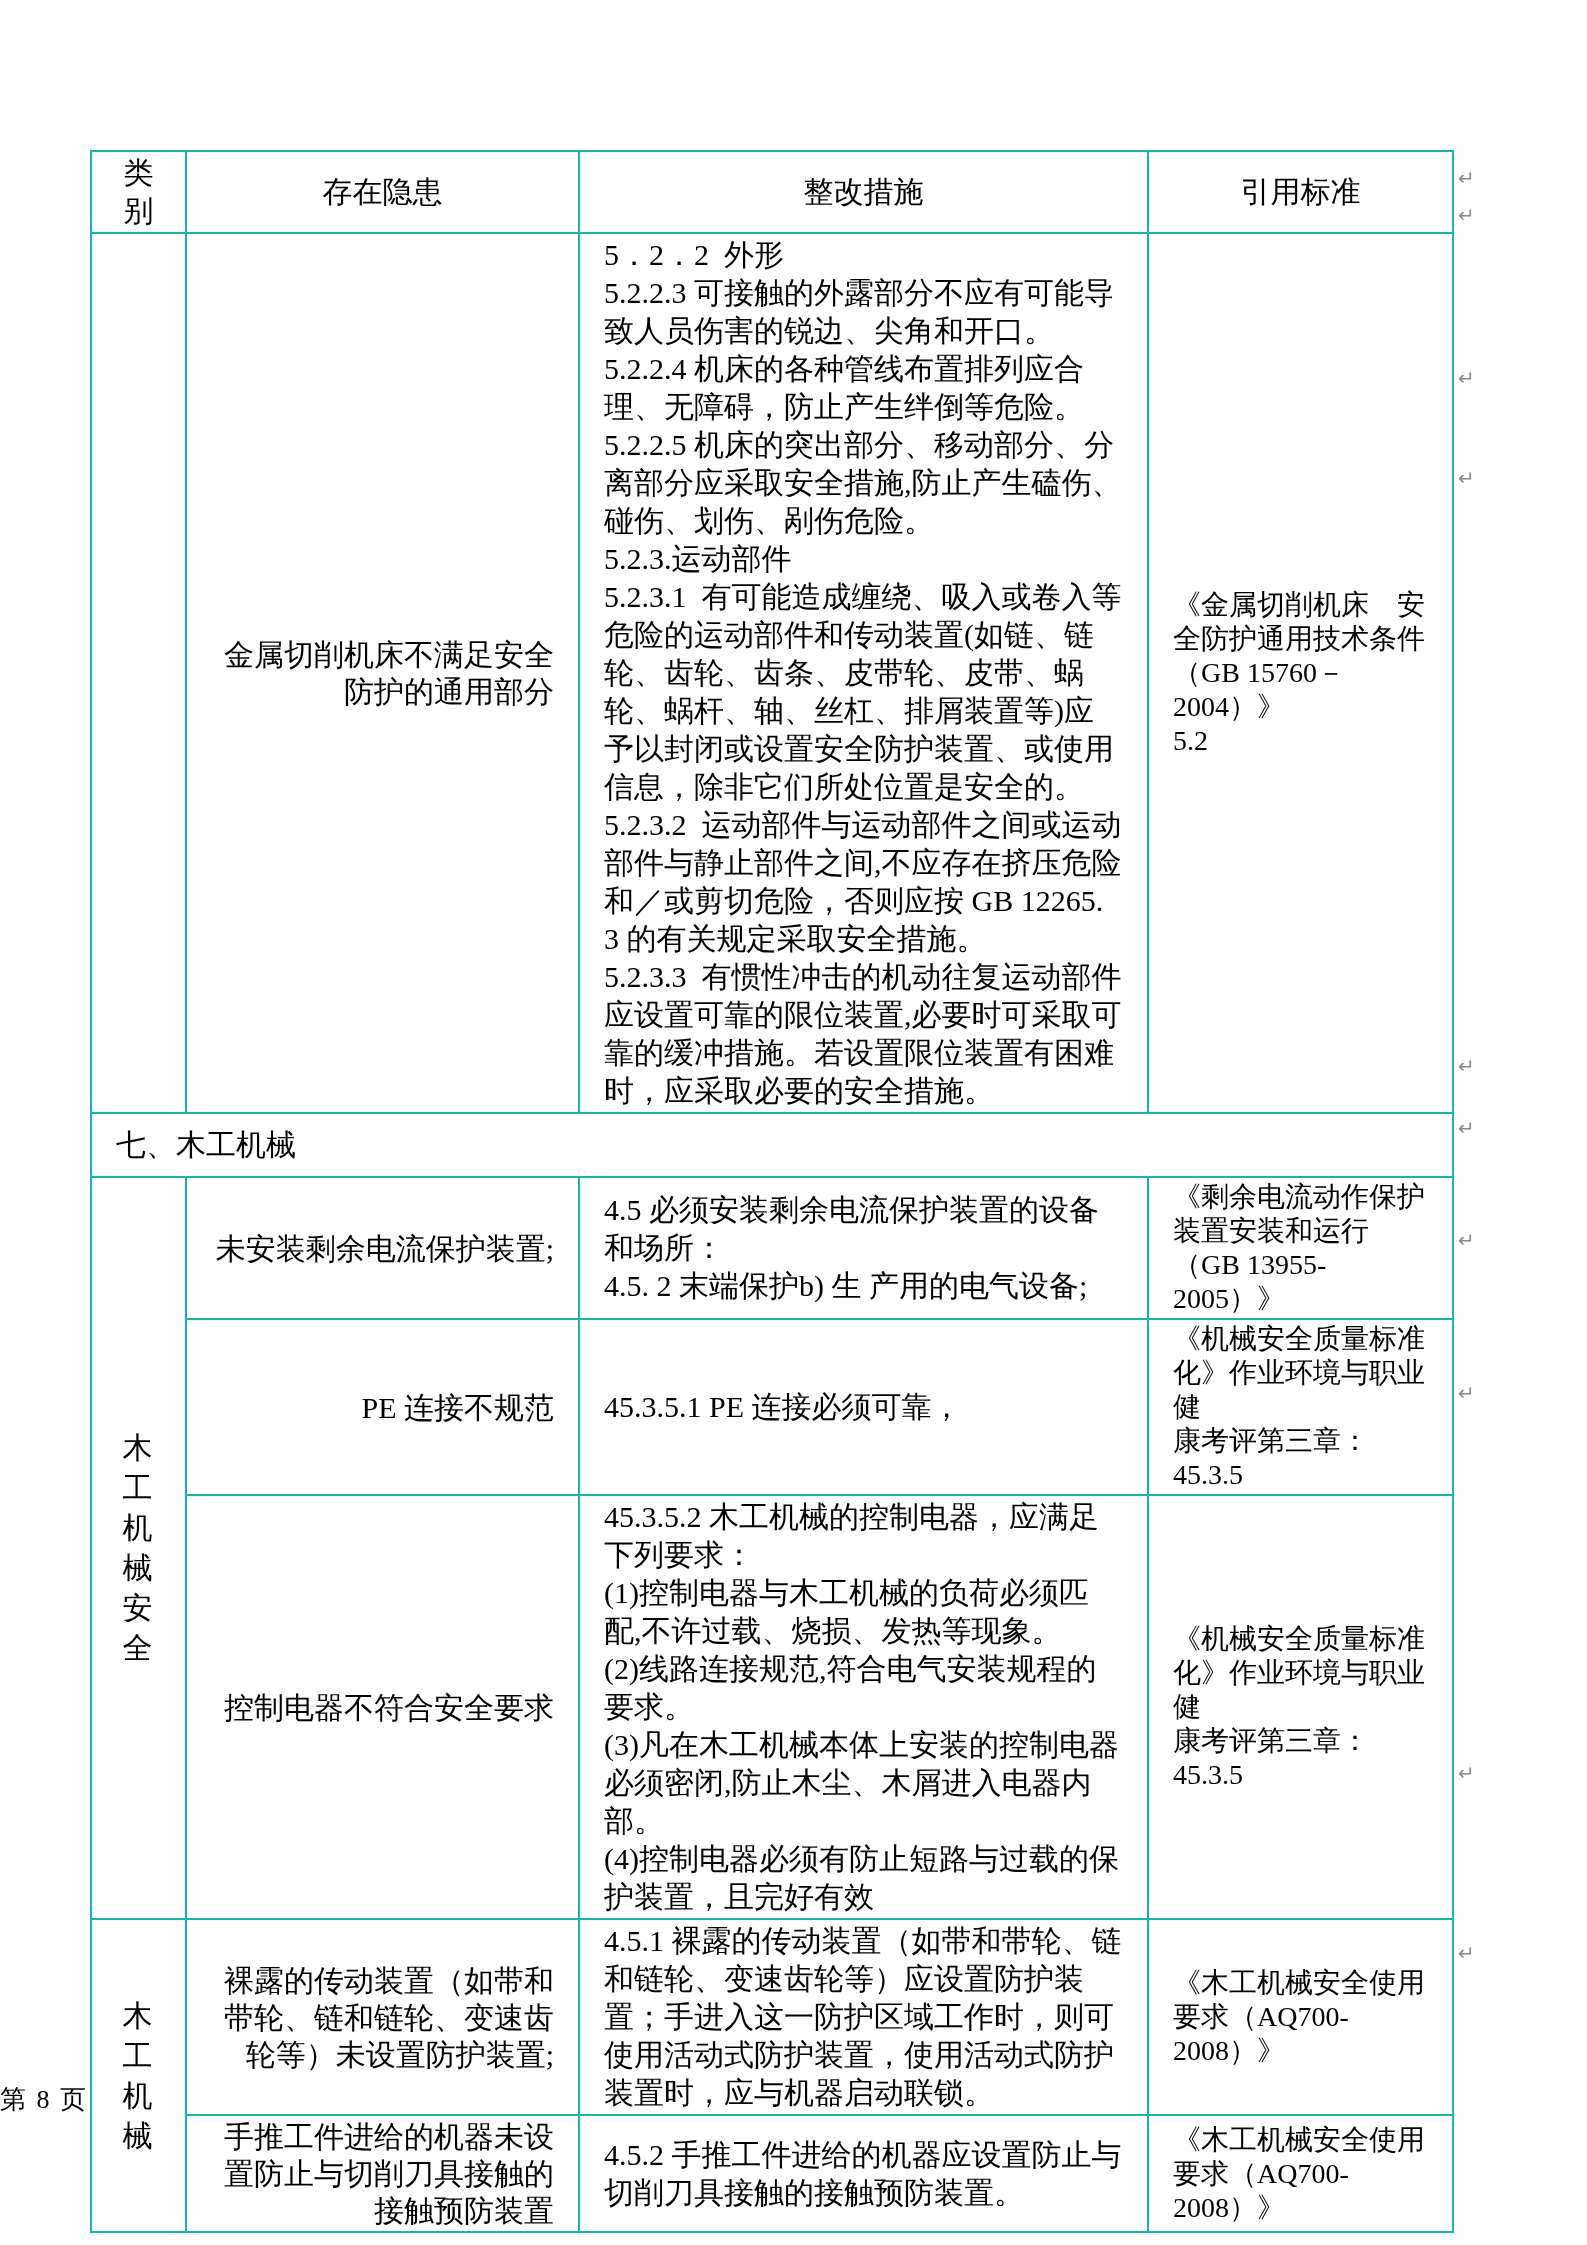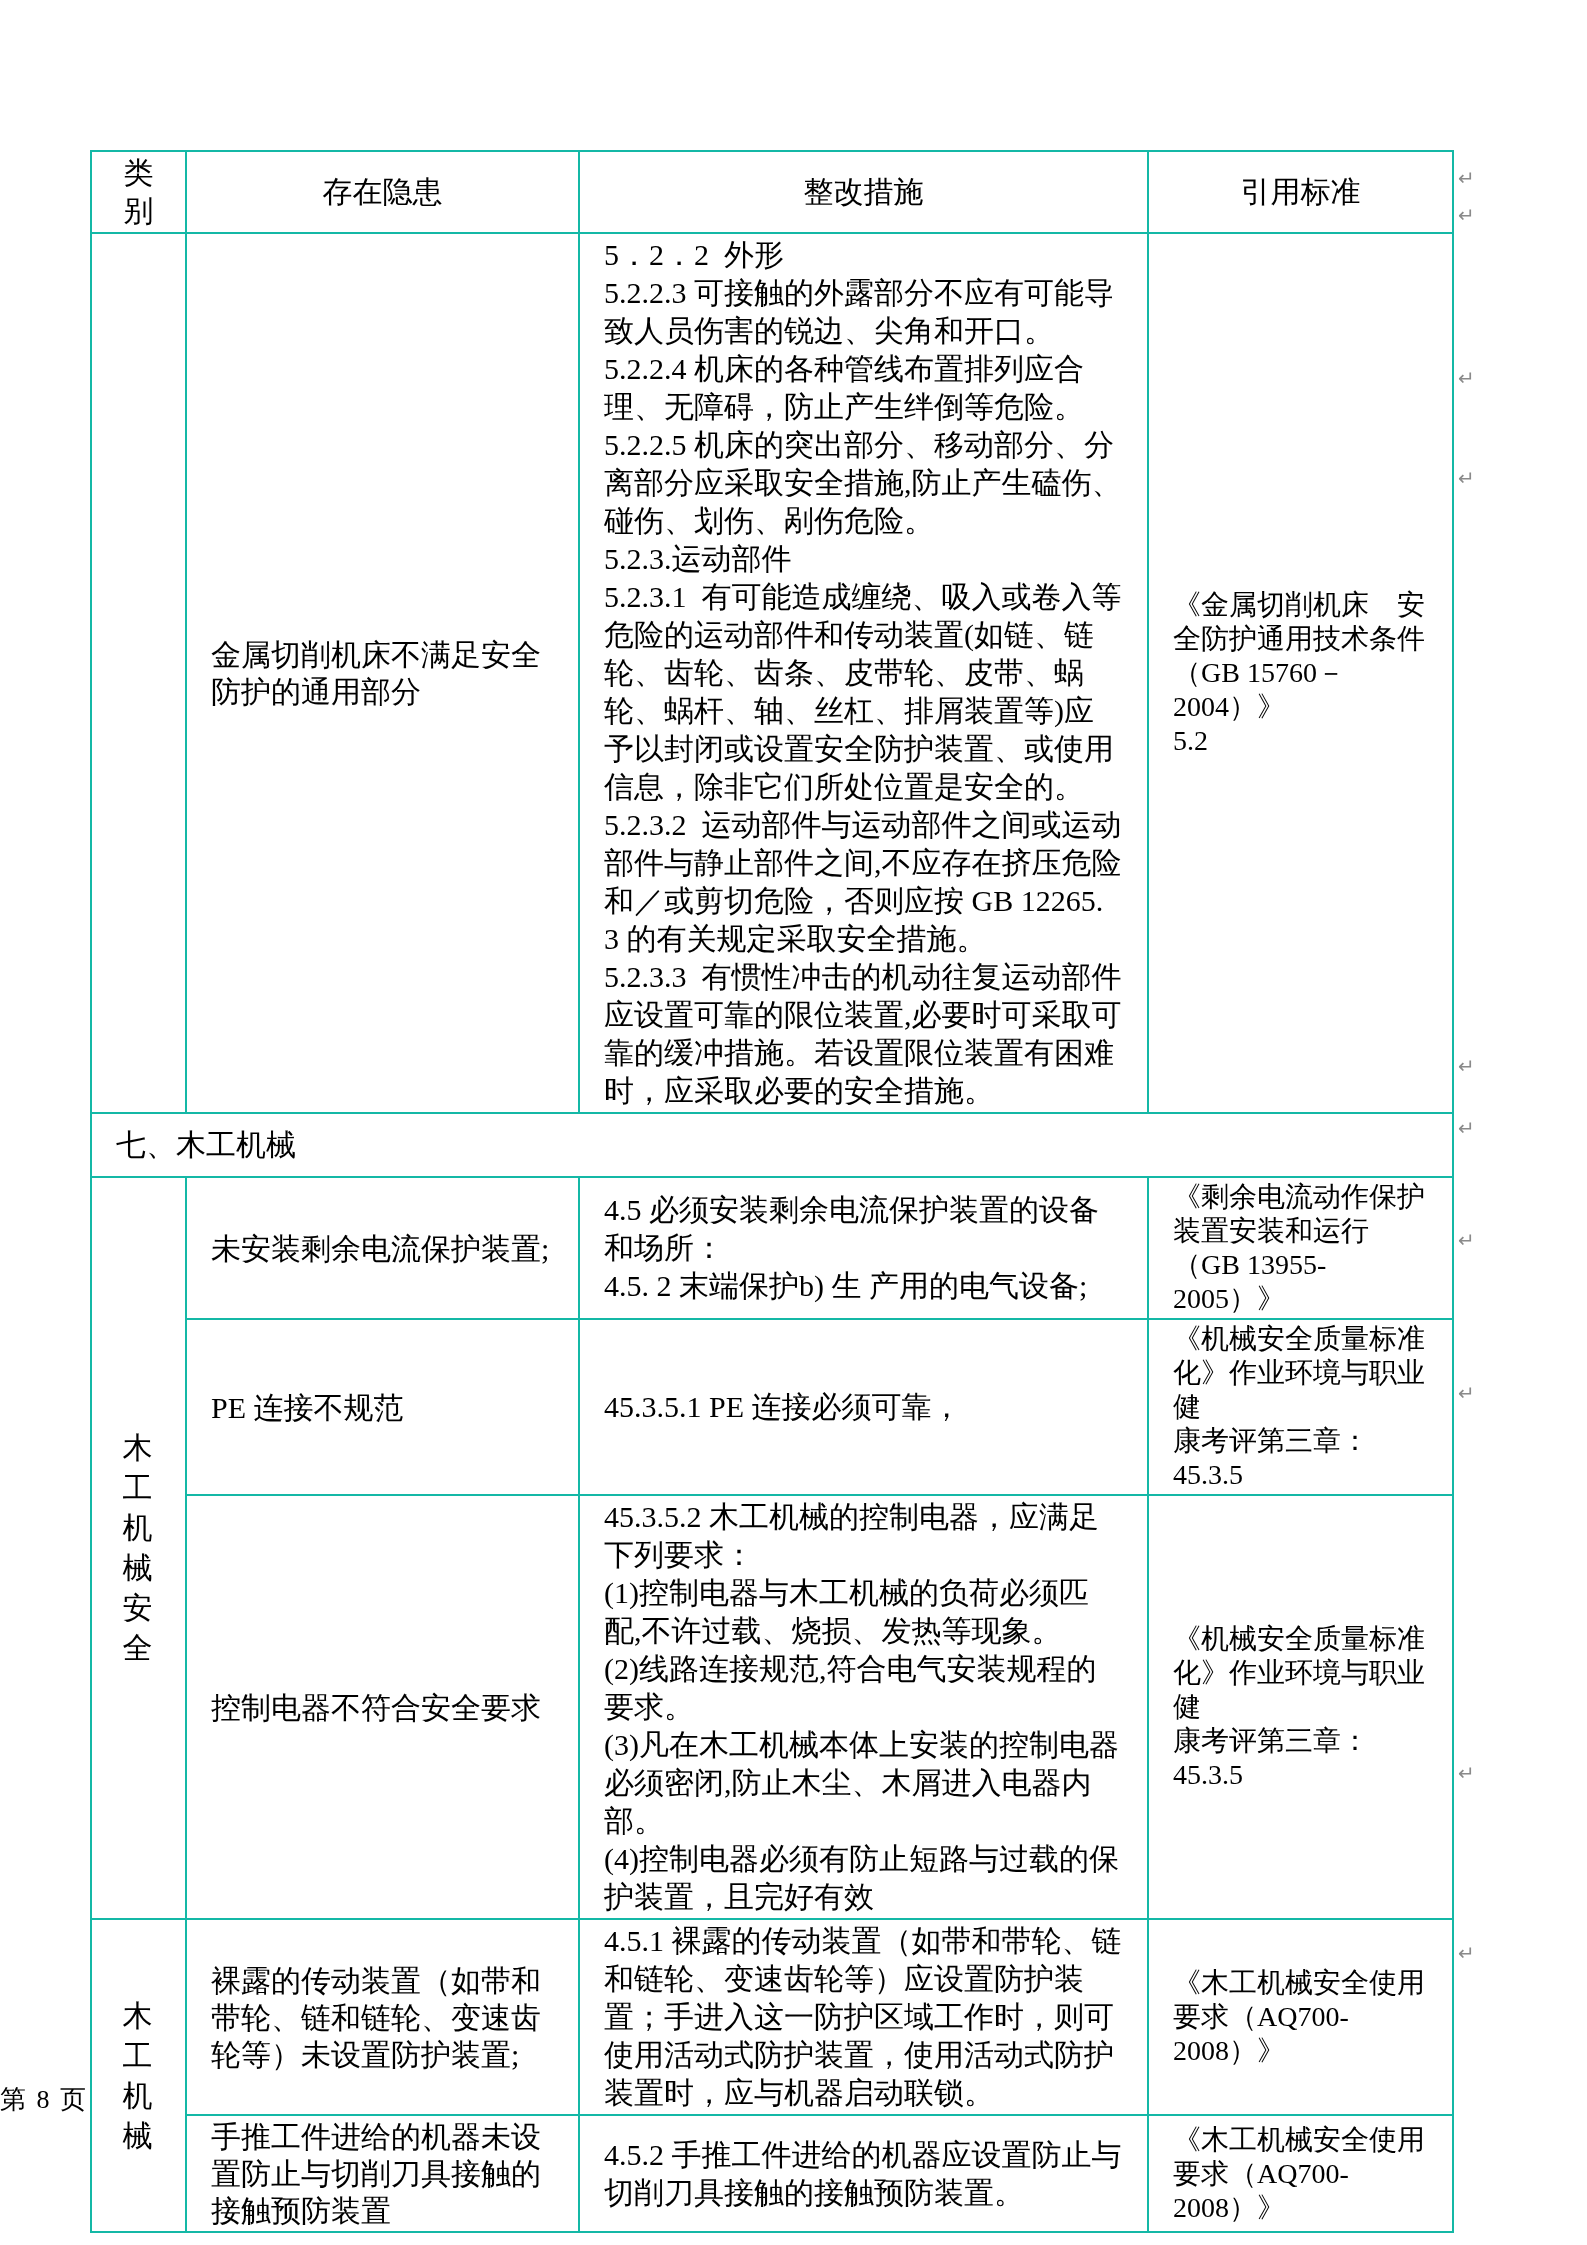--- a/index.html
+++ b/index.html
@@ -27,21 +27,21 @@
     margin-top:25px;
   }
   col.c1{width:95px;}
   col.c2{width:393px;}
   col.c3{width:569px;}
   col.c4{width:305px;}
   th{font-weight:normal;text-align:center;height:42px;}
   td.cat{text-align:center;vertical-align:middle;}
   .vert-text{width:32px;margin:0 auto;word-break:break-all;line-height:40px;text-align:left;}
   td.hazard{
-    text-align:left;vertical-align:middle;
+    text-align:right;vertical-align:middle;
     padding-left:10px;padding-right:26px;
     line-height:37px;
   }
   td.measures{
     text-align:left;vertical-align:top;
     padding-left:10px;padding-right:22px;
     white-space:pre-wrap;
     border-radius:7px;
   }
   td.measures.vmid{vertical-align:middle;}

